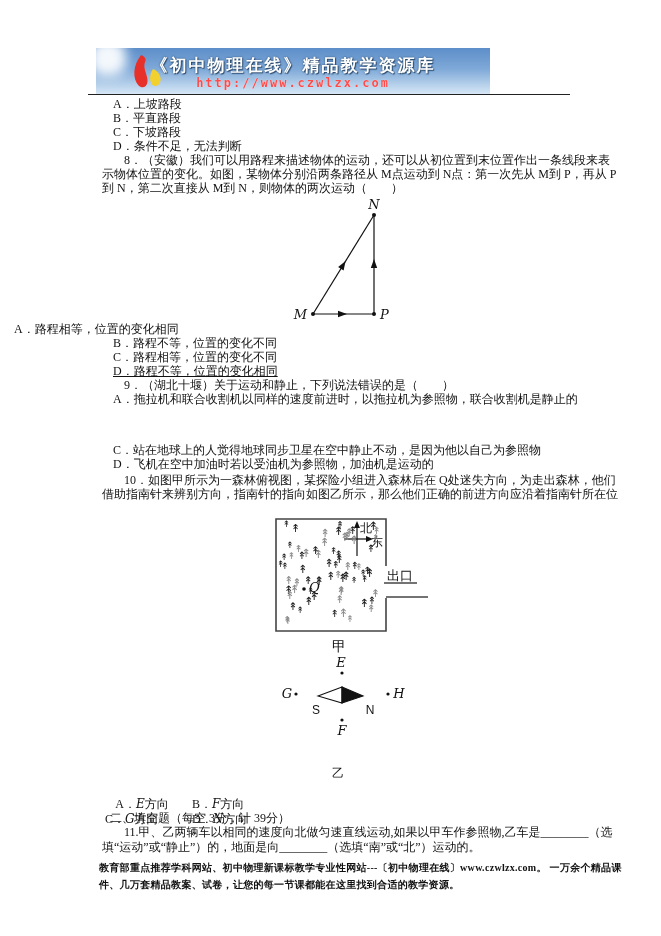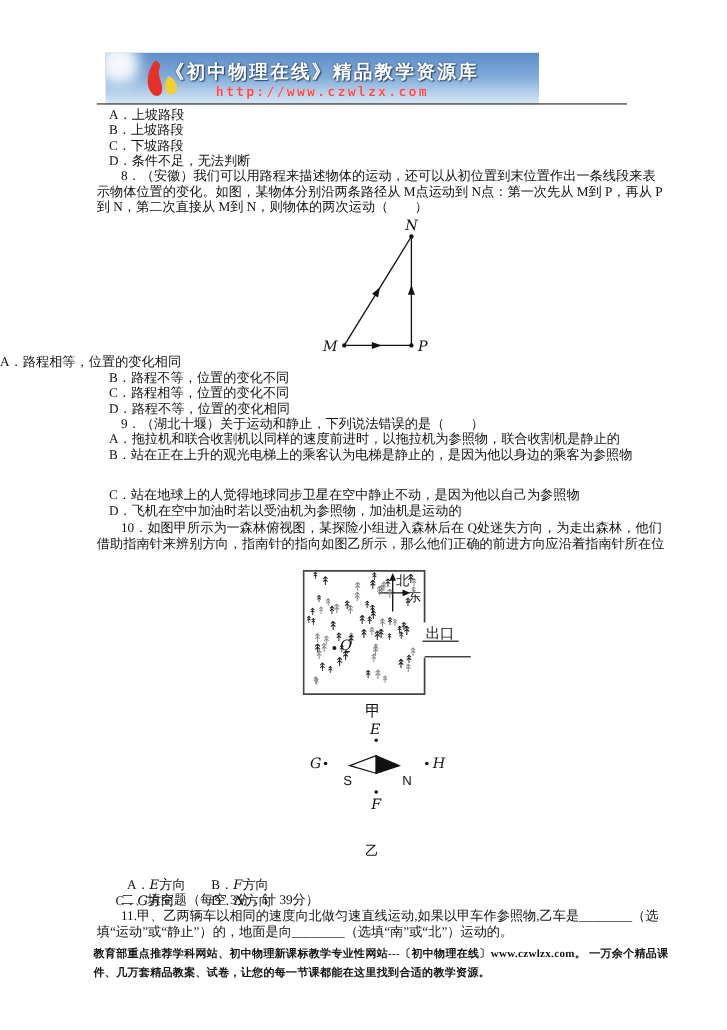--- a/index.html
+++ b/index.html
@@ -13,21 +13,21 @@
   .banner-title{position:absolute;left:0;top:6px;width:100%;text-align:center;
                 font-size:17px;font-weight:bold;color:#ffffff;letter-spacing:2px;
                 text-shadow:1px 1px 1px #2a4a6e,0 0 2px #2a4a6e;}
   .banner-url{position:absolute;left:0;top:28px;width:100%;text-align:center;
               font-family:"DejaVu Sans Mono",monospace;font-size:12px;font-weight:bold;
               color:#ff4a4a;letter-spacing:2px;text-shadow:0 0 1px #ffffff;}
   .banner-logo{position:absolute;left:33px;top:5px;}
   .banner-flower{position:absolute;left:368px;top:12px;}
   .banner-rule{position:absolute;left:88px;top:94px;width:482px;height:1px;background:#222;}
   
-  .tblock{position:absolute;left:0;top:0;width:529px;font-size:12px;}
+  .tblock{position:absolute;left:14px;top:0;width:529px;font-size:12px;}
   .tblock .tline{white-space:pre;}
   .opt{position:absolute;font-size:12px;white-space:pre;}
   .opt i{font-family:"DejaVu Serif",serif;font-style:italic;}
   .sec-heading{position:absolute;left:110px;font-size:12px;font-weight:normal;white-space:pre;}
   .footer-block .tline{font-weight:bold;font-size:10px;letter-spacing:0.3px;}
   
   .fig{position:absolute;}
   .fig text{fill:#111;}
   .fig .it{font-family:"DejaVu Serif",serif;font-style:italic;font-size:13px;}
   .fig .cjk{font-family:"Liberation Serif",serif;font-size:12px;}
@@ -59,21 +59,21 @@
       <circle r="9" fill="#54350c"></circle>
     </g>
     <ellipse cx="42" cy="42" rx="9" ry="4" fill="#3e6b2a"></ellipse>
     <ellipse cx="30" cy="44" rx="7" ry="3" fill="#4a7a33"></ellipse>
   </svg>
 </div>
 <div class="banner-rule"></div>
 
 <div class="tblock" style="top:97px">
     <div class="tline" style="line-height: 14px; padding-left: 99px;">A．上坡路段</div>
-    <div class="tline" style="line-height: 14px; padding-left: 99px;">B．上坡路段</div>
+    <div class="tline" style="line-height: 14px; padding-left: 99px;">B．平直路段</div>
     <div class="tline" style="line-height: 14px; padding-left: 99px;">C．下坡路段</div>
     <div class="tline" style="line-height: 14px; padding-left: 99px;">D．条件不足，无法判断</div>
   </div>
 
 <div class="tblock" style="top:153px">
     <div class="tline" style="line-height: 14px; padding-left: 110px;">8．（安徽）我们可以用路程来描述物体的运动，还可以从初位置到末位置作出一条线段来表</div>
     <div class="tline" style="line-height: 14px; padding-left: 88px;">示物体位置的变化。如图，某物体分别沿两条路径从 M点运动到 N点：第一次先从 M到 P，再从 P</div>
     <div class="tline" style="line-height: 14px; padding-left: 88px;">到 N，第二次直接从 M到 N，则物体的两次运动（　　）</div>
   </div>
 
@@ -89,27 +89,26 @@
   <circle cx="84" cy="17" r="2" fill="#111"></circle>
   <text class="it" x="17" y="121" text-anchor="end">M</text>
   <text class="it" x="90" y="121" text-anchor="start">P</text>
   <text class="it" x="84" y="11" text-anchor="middle">N</text>
 </svg>
 
 <div class="tblock" style="top:322px">
     <div class="tline" style="line-height: 14px; ">A．路程相等，位置的变化相同</div>
     <div class="tline" style="line-height: 14px; padding-left: 99px;">B．路程不等，位置的变化不同</div>
     <div class="tline" style="line-height: 14px; padding-left: 99px;">C．路程相等，位置的变化不同</div>
-    <div class="tline" style="line-height: 14px; padding-left: 99px;">D．路程不等，位置的变化相同</div>
+    <div class="tline" style="line-height: 14px; padding-left: 99px; text-decoration: underline;">D．路程不等，位置的变化相同</div>
   </div>
 
 <div class="tblock" style="top:378px">
     <div class="tline" style="line-height: 14px; padding-left: 110px;">9．（湖北十堰）关于运动和静止，下列说法错误的是（　　）</div>
     <div class="tline" style="line-height: 14px; padding-left: 99px;">A．拖拉机和联合收割机以同样的速度前进时，以拖拉机为参照物，联合收割机是静止的</div>
-    <div class="tline" style="line-height: 14px; padding-left: 99px;">B．站在正在上升的观光电梯上的乘客认为电梯是静止的，是因为他以身边的乘客为参照物</div>
   </div>
 
 <div class="tblock" style="top:443px">
     <div class="tline" style="line-height: 14px; padding-left: 99px;">C．站在地球上的人觉得地球同步卫星在空中静止不动，是因为他以自己为参照物</div>
     <div class="tline" style="line-height: 14px; padding-left: 99px;">D．飞机在空中加油时若以受油机为参照物，加油机是运动的</div>
   </div>
 
 <div class="tblock" style="top:473px">
     <div class="tline" style="line-height: 14px; padding-left: 110px;">10．如图甲所示为一森林俯视图，某探险小组进入森林后在 Q处迷失方向，为走出森林，他们</div>
     <div class="tline" style="line-height: 14px; padding-left: 88px;">借助指南针来辨别方向，指南针的指向如图乙所示，那么他们正确的前进方向应沿着指南针所在位</div>

